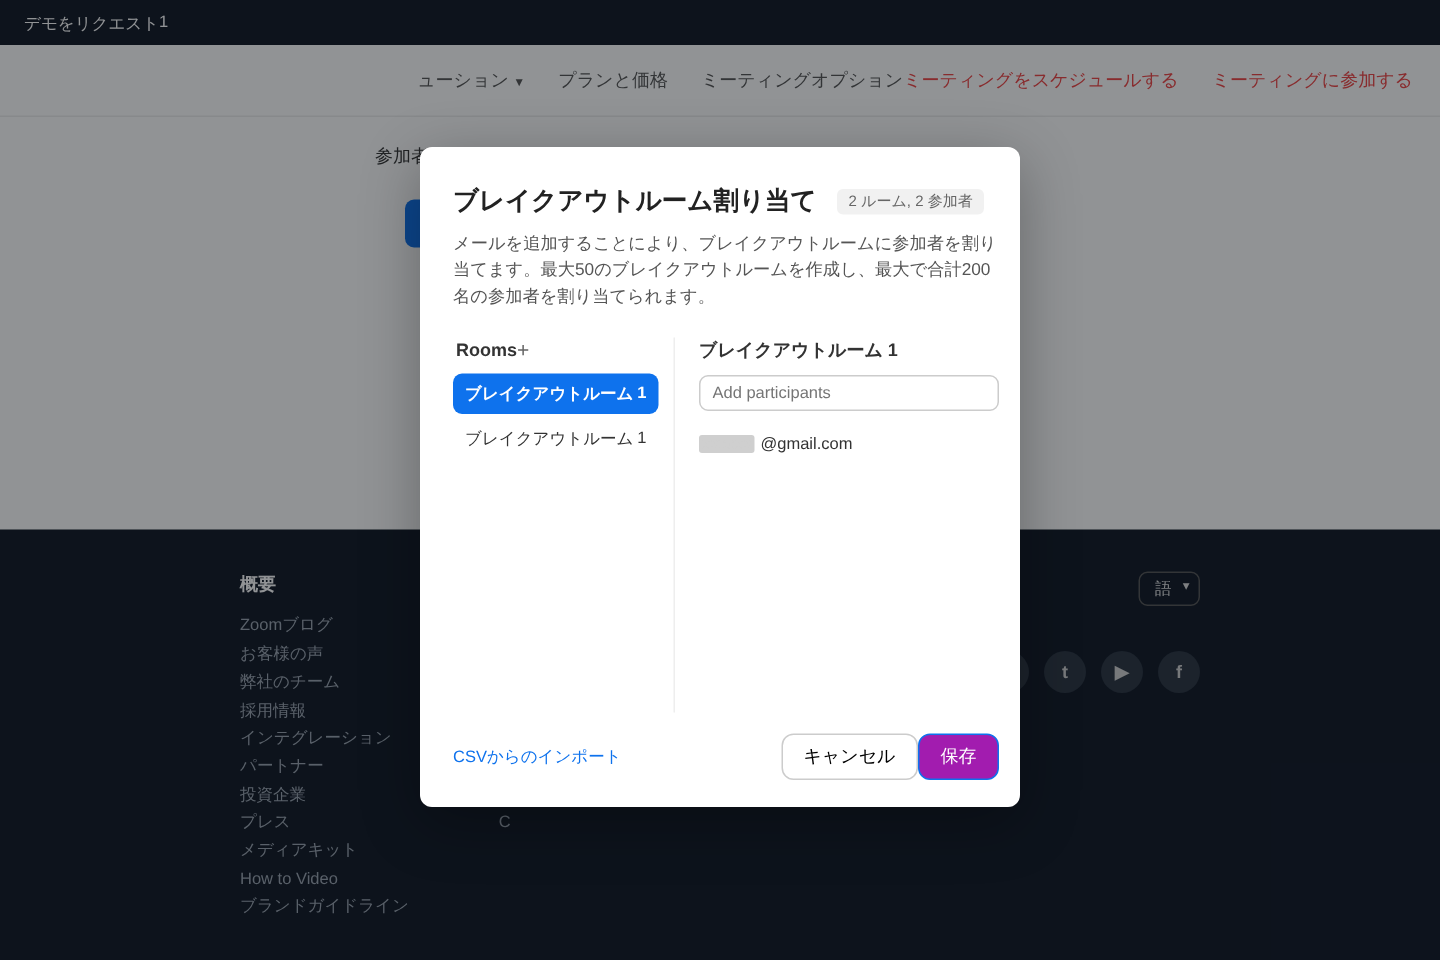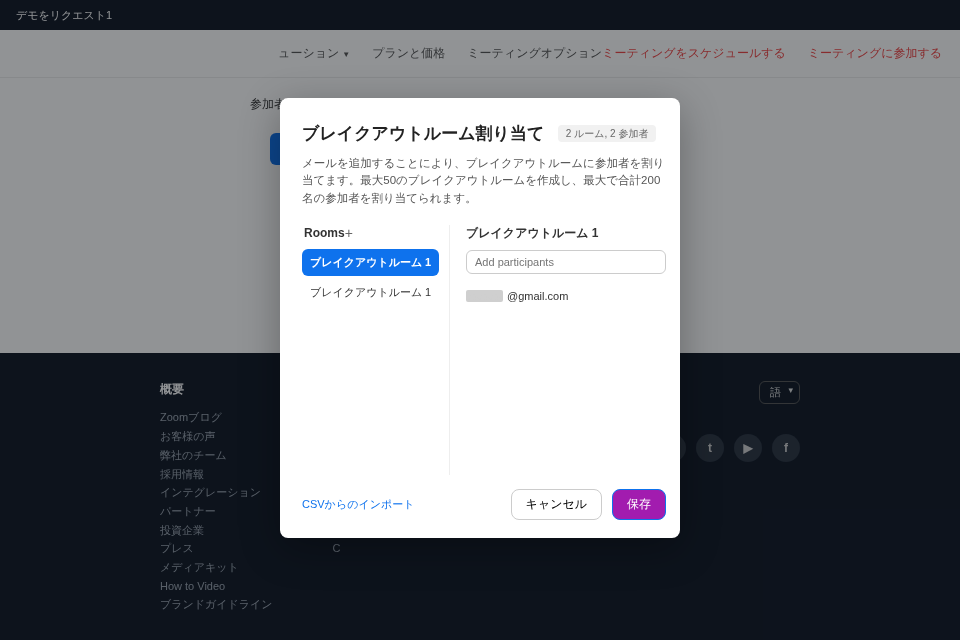--- a/index.html
+++ b/index.html
@@ -52,21 +52,21 @@
 .room-item{padding:6px 8px;border-radius:6px;font-size:11px;display:flex;justify-content:space-between;align-items:center;cursor:pointer;margin-bottom:3px}
 .room-item.sel{background:#0e72ed;color:#fff;font-weight:600}
 .room-item .cnt{font-size:11px}
 .detail-col{flex:1;padding-left:16px}
 .detail-col h3{font-size:12px;font-weight:700;margin-bottom:8px}
 .add-input{width:100%;border:1px solid #ccc;border-radius:6px;padding:5px 8px;font-size:11px;color:#999;outline:none}
 .participant{margin-top:16px;font-size:11px;color:#333;display:flex;align-items:center;gap:4px}
 .blur{background:#cfcfcf;color:#cfcfcf;border-radius:2px;padding:0 2px;filter:blur(0.3px)}
 .modal-footer{display:flex;justify-content:space-between;align-items:center;margin-top:14px}
 .csv-link{color:#0e72ed;font-size:11px;text-decoration:none}
-.mf-right{display:flex;gap:10px}
+.mf-right{display:flex;gap:0}
 .btn{border-radius:8px;padding:6px 14px;font-size:12px;cursor:pointer;border:1px solid #ccc;background:#fff}
 .btn.primary{background:#a21caf;border-color:#0e72ed;color:#fff;font-weight:400}
 </style>
 </head>
 <body>
 
 <div class="topbar">
   <a>デモをリクエスト</a>
   <span>1</span>
 </div>

